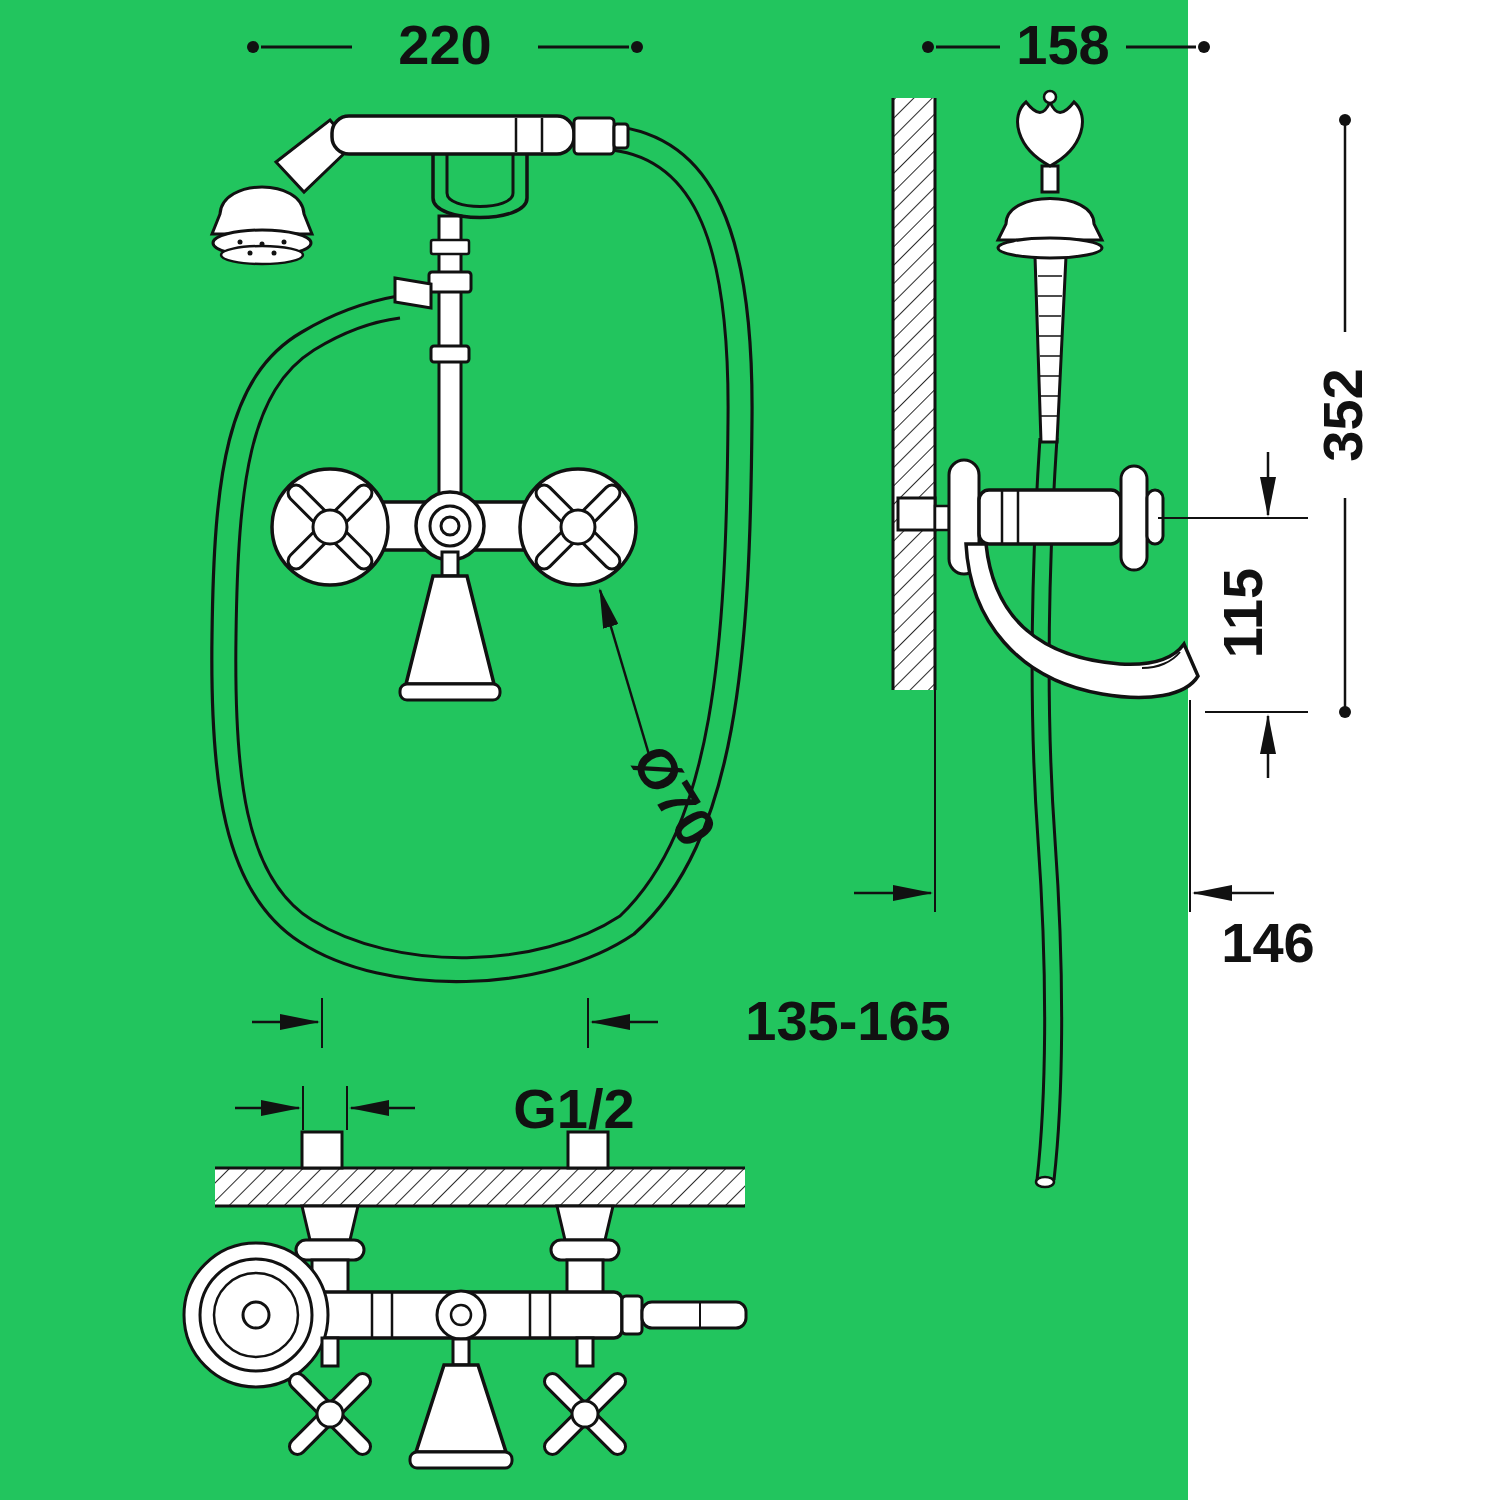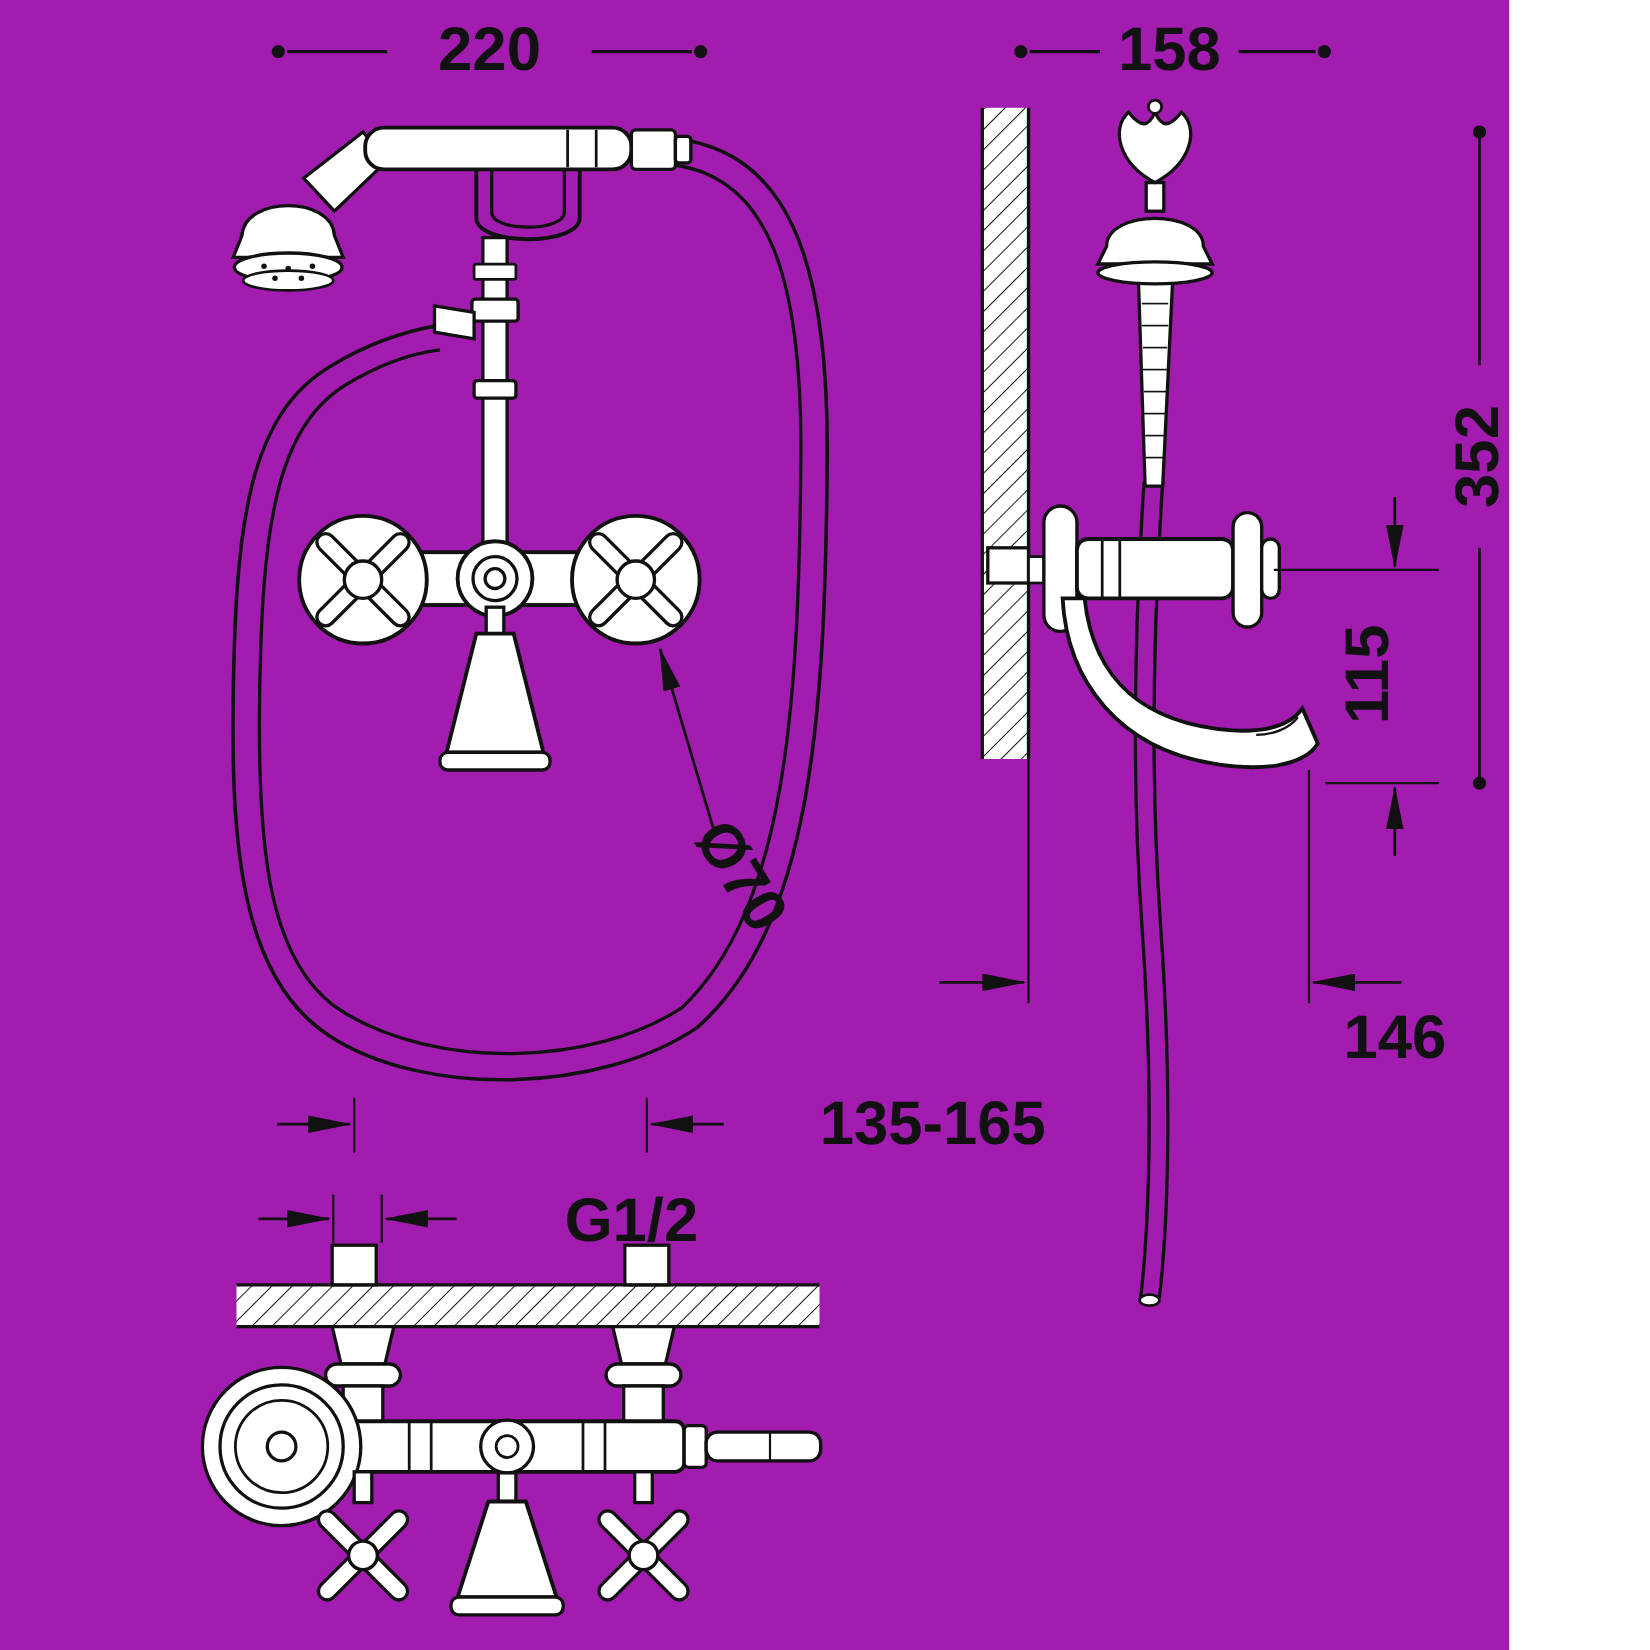--- a/index.html
+++ b/index.html
@@ -1,16 +1,16 @@
 <!DOCTYPE html>
 <html><head>
 <meta charset="utf-8">
 <style>
   html,body{margin:0;padding:0;background:#ffffff;}
-  .page{width:1372px;height:1500px;background:#a21caf;position:relative;}
+  .page{width:1188px;height:1500px;background:#22c55e;position:relative;}
   svg{display:block;}
   .dim-text{font:700 56px "Liberation Sans", sans-serif;fill:#111111;}
   .outline{fill:#ffffff;stroke:#111111;}
   .nofill{fill:none;stroke:#111111;}
   .dimline{stroke:#111111;fill:none;}
 </style>
 </head>
 <body>
 
 <div class="page">

